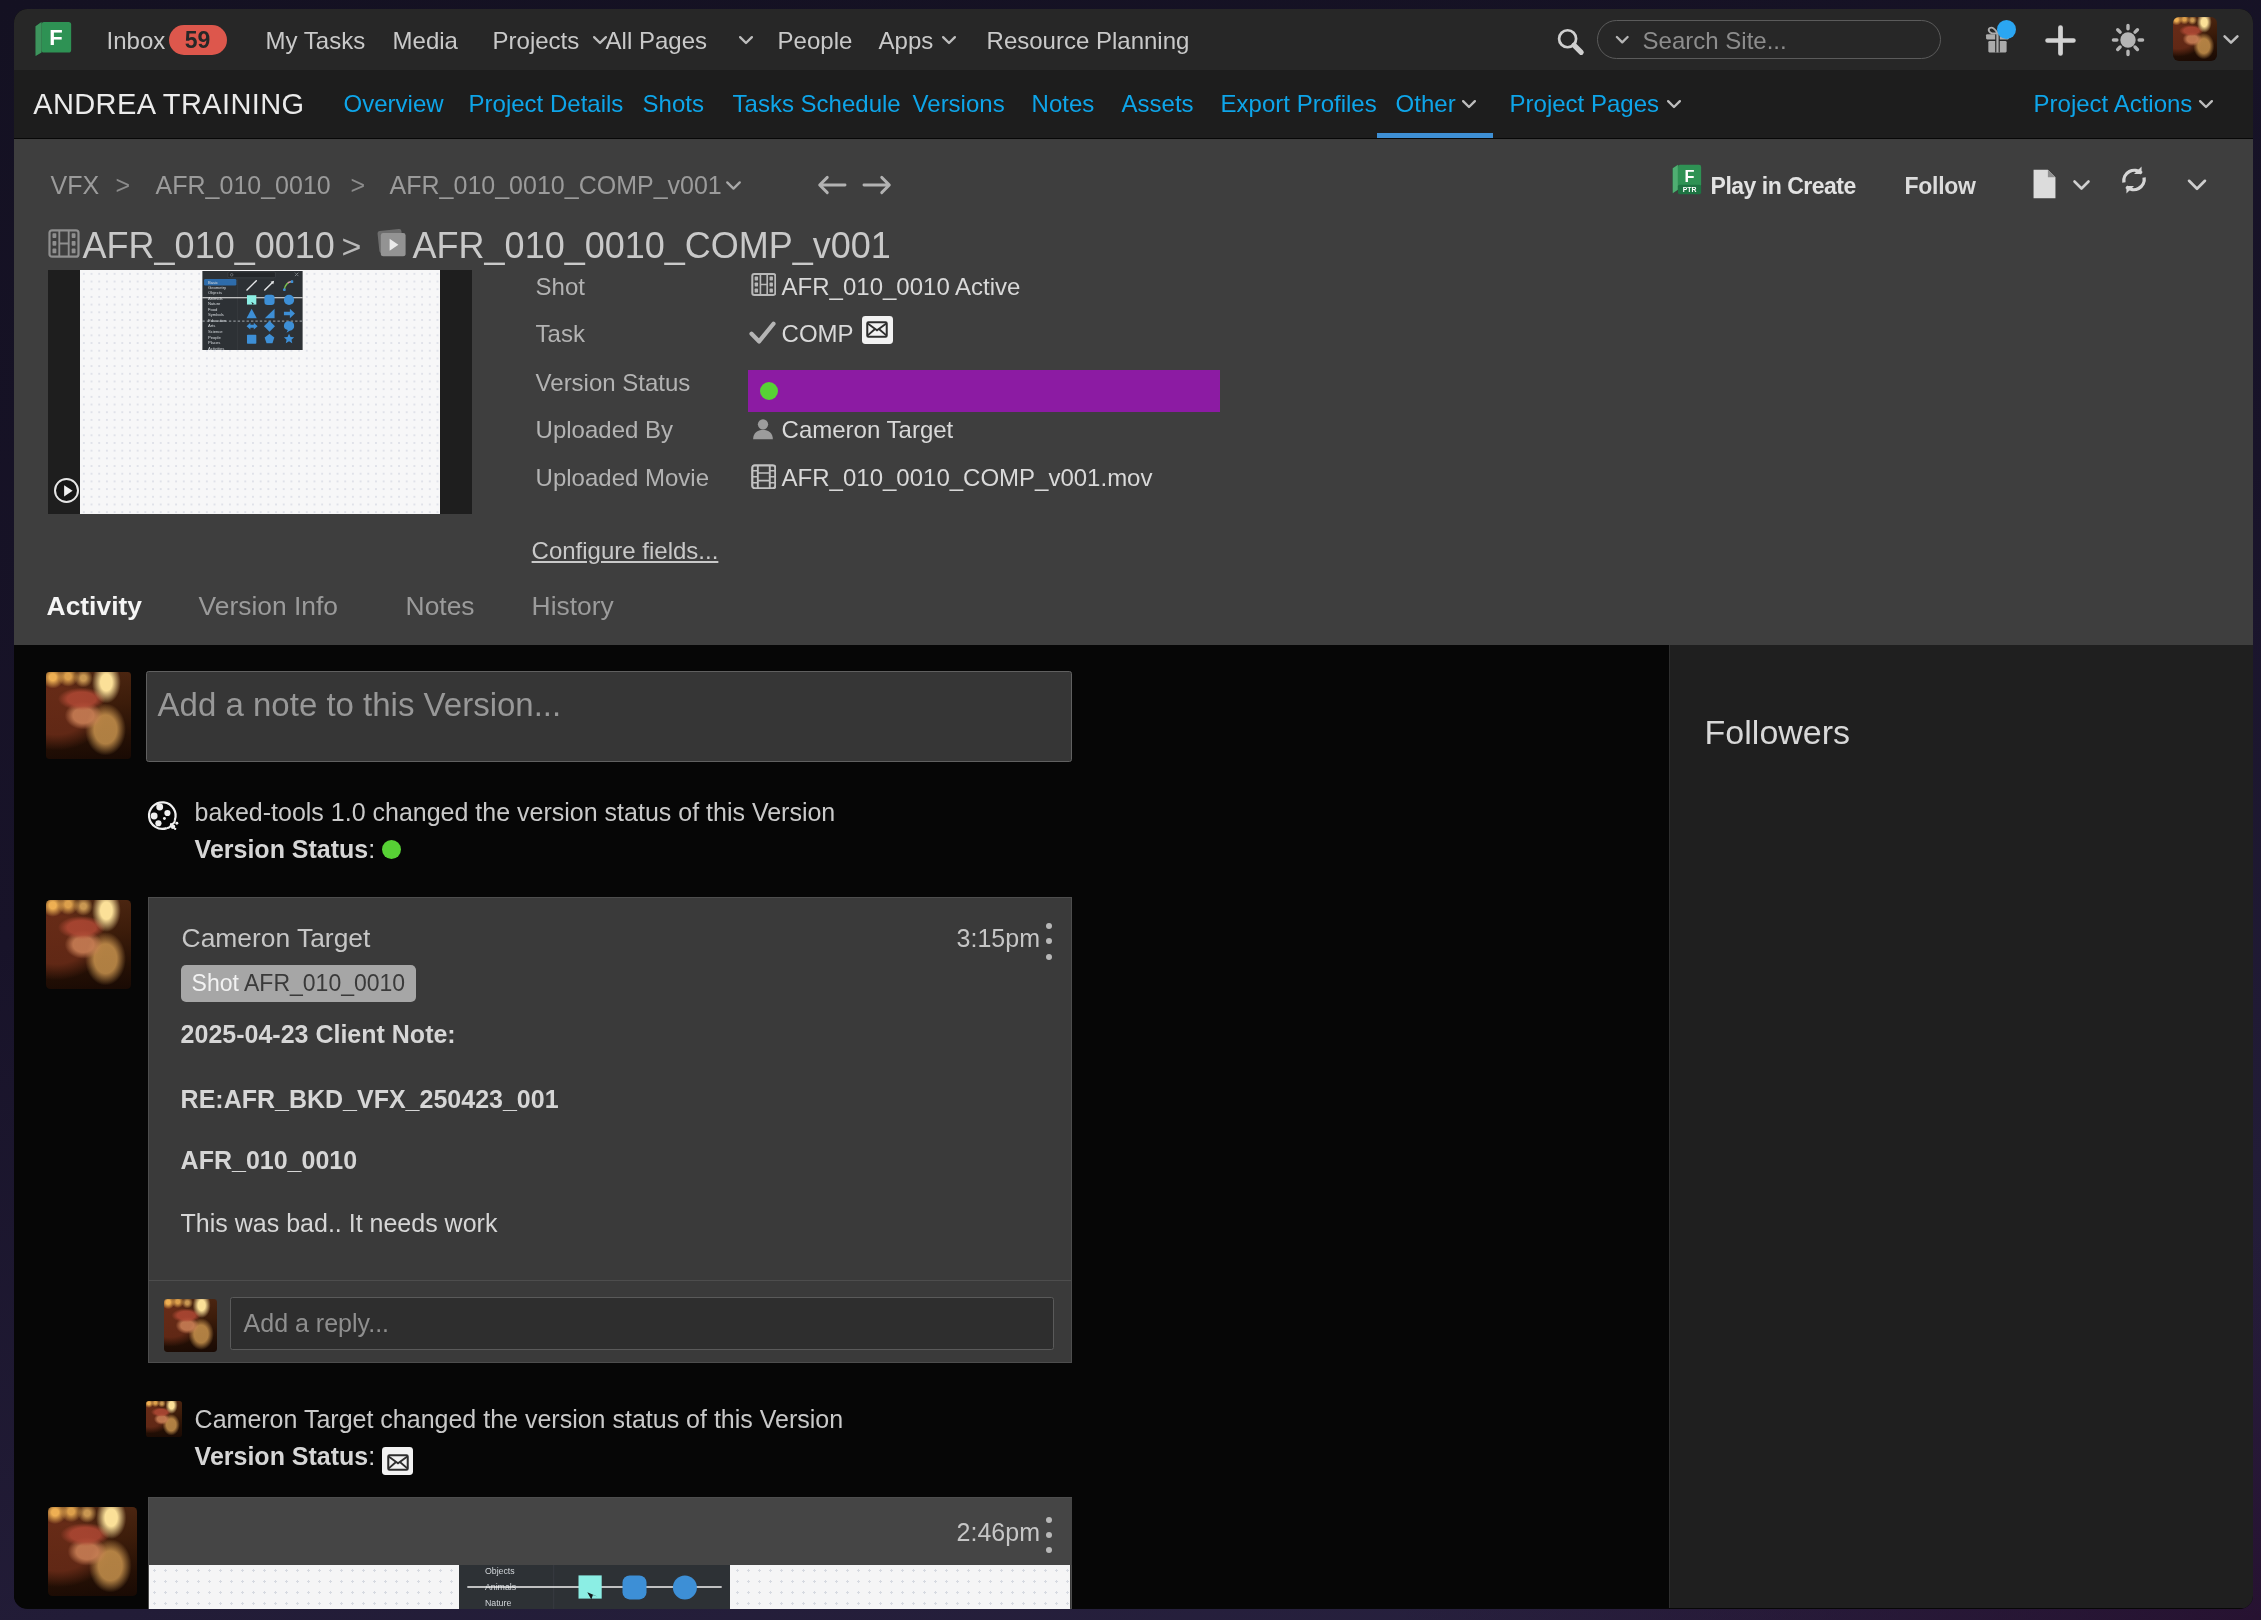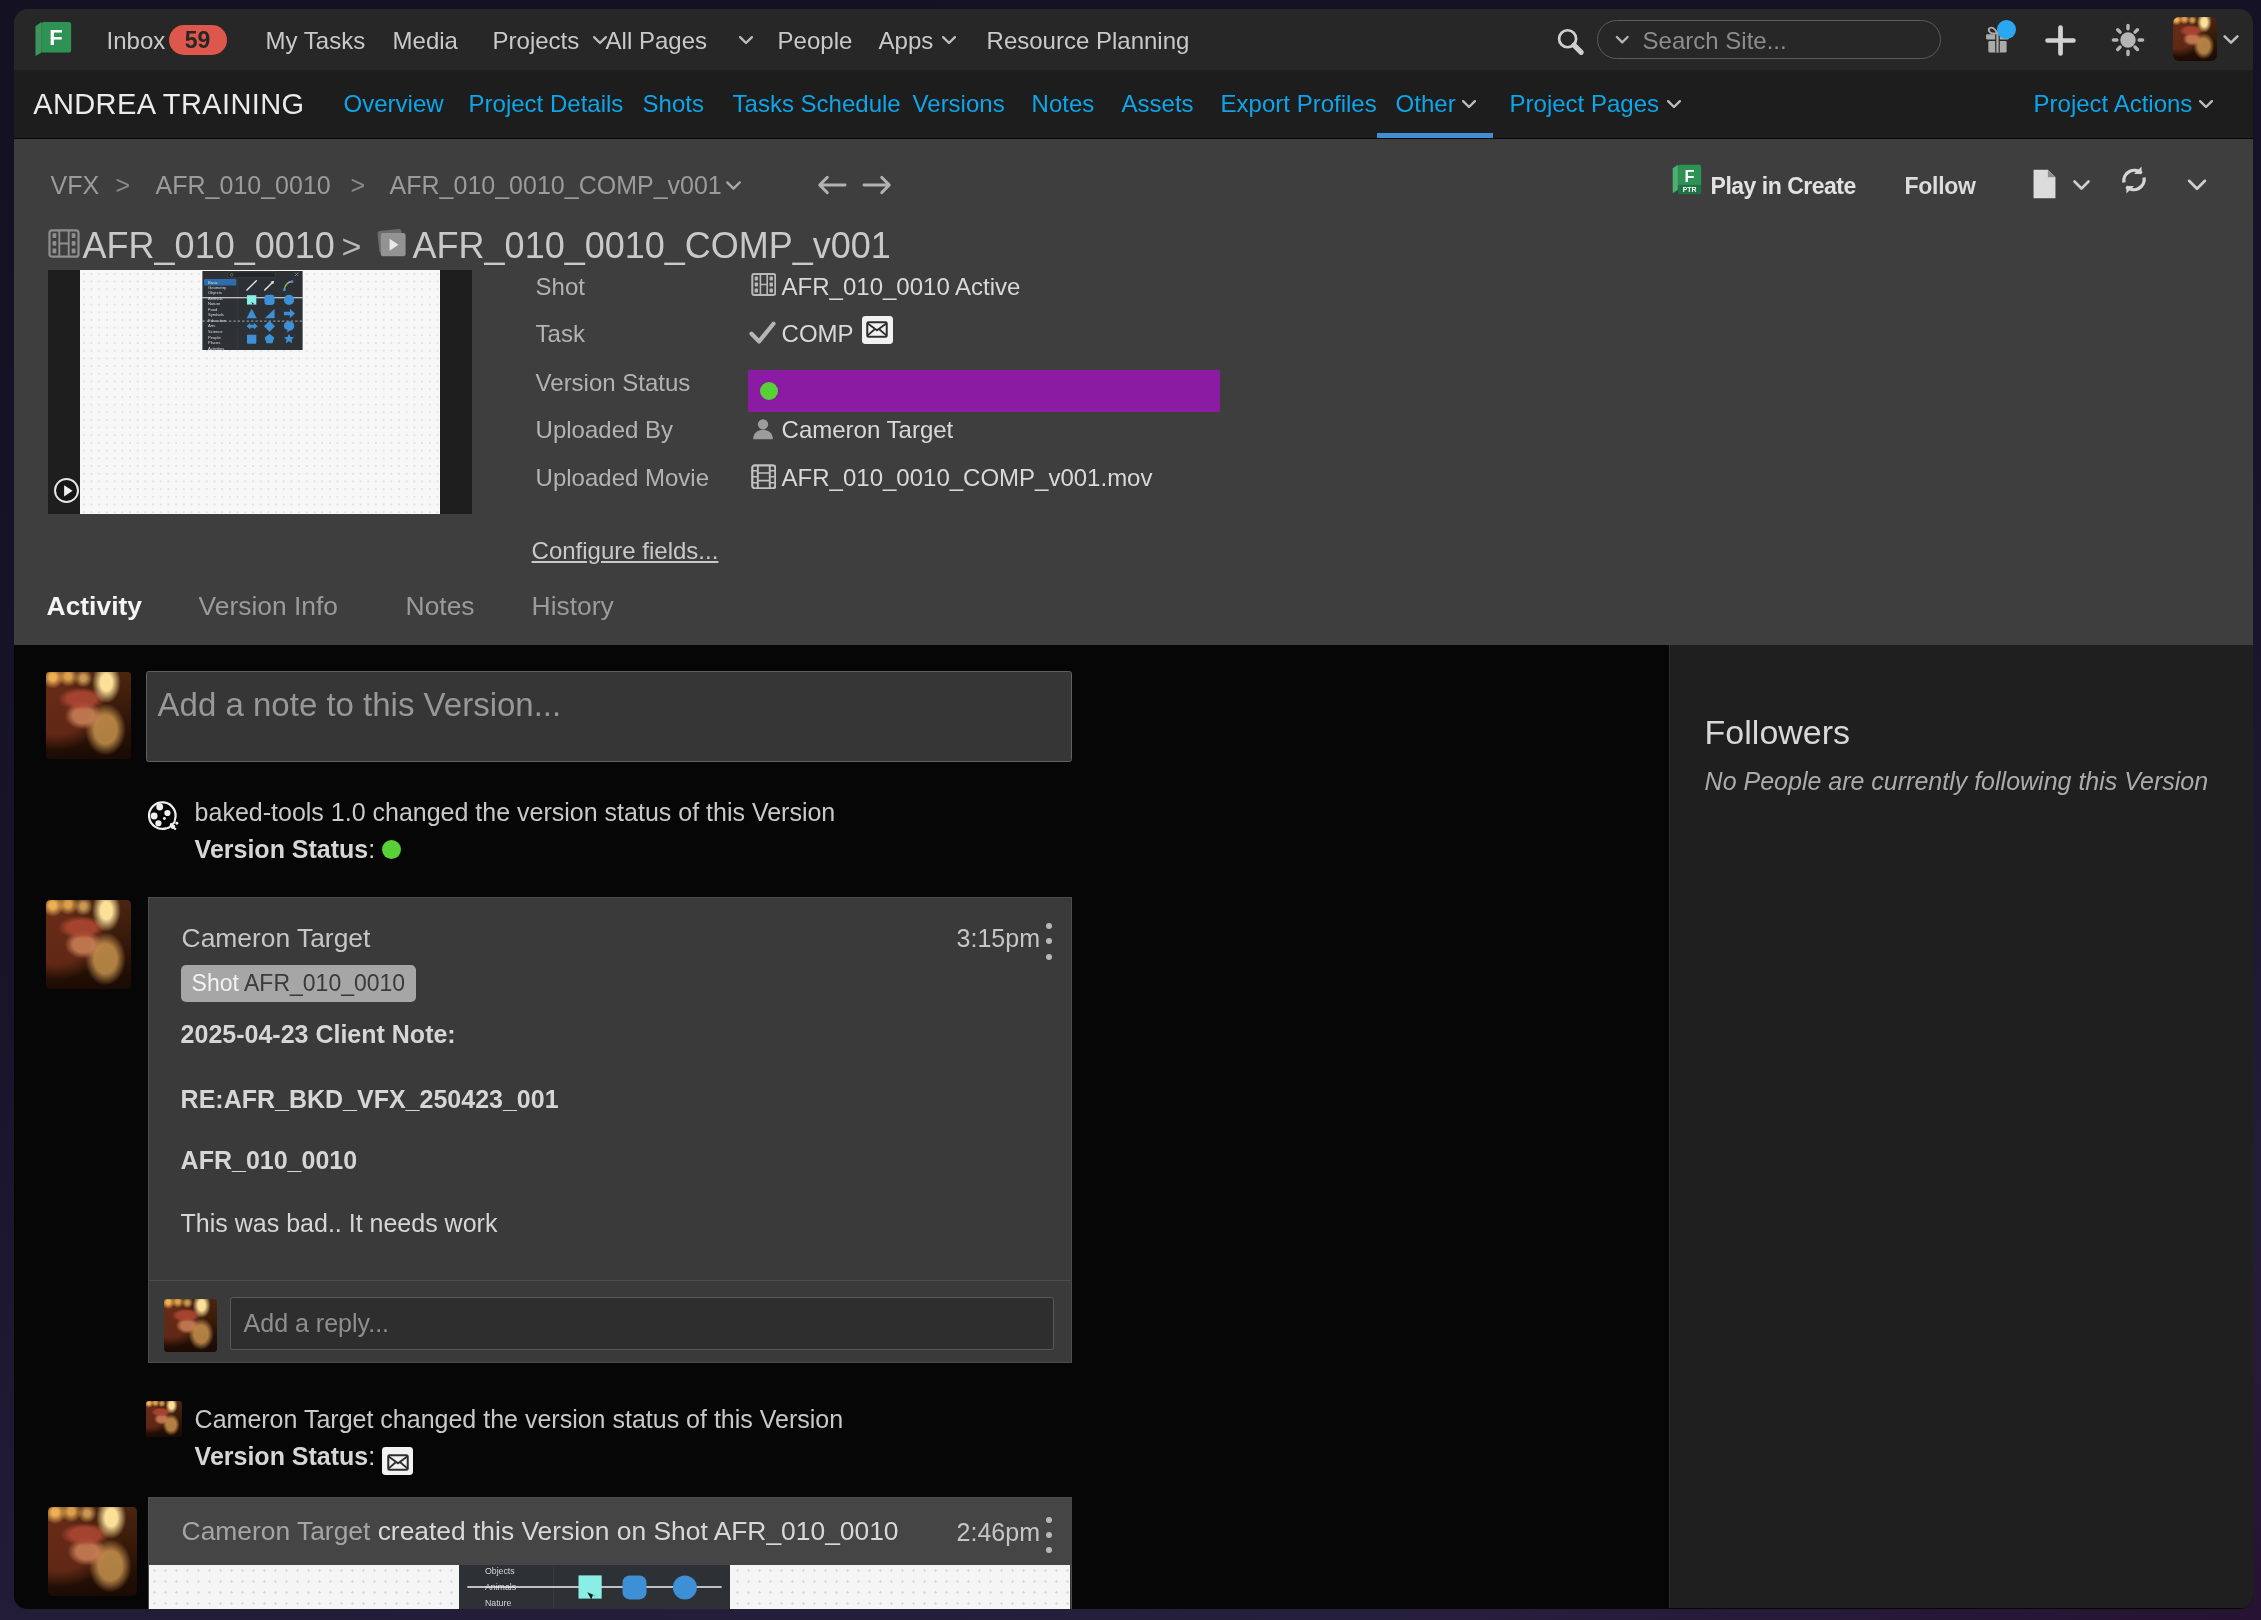--- a/index.html
+++ b/index.html
@@ -280,21 +280,20 @@
 <span class="t" style="left:518px;top:527px;color:#c9c9c9;font-size:24px;line-height:29px;text-decoration:underline">Configure fields...</span>
 
 <span class="t" style="left:33px;top:581px;color:#f5f5f5;font-size:26.4px;line-height:32px;font-weight:bold">Activity</span>
 <span class="t" style="left:185px;top:581px;color:#9b9b9b;font-size:26.4px;line-height:32px">Version Info</span>
 <span class="t" style="left:392px;top:581px;color:#9b9b9b;font-size:26.4px;line-height:32px">Notes</span>
 <span class="t" style="left:518px;top:581px;color:#9b9b9b;font-size:26.4px;line-height:32px">History</span>
 
 <div class="stream"></div>
 <div class="sidebar"></div>
 <span class="t" style="left:1691px;top:703px;color:#d8d8d8;font-size:34px;line-height:41px">Followers</span>
-<span class="t" style="left:1691px;top:757px;color:#acacac;font-size:25px;line-height:31px;font-style:italic">No People are currently following this Version</span>
 
 <div class="abs avatar" style="left:32px;top:663px;width:85px;height:87px;border-radius:3.4px"></div>
 <div class="abs" style="left:132px;top:662px;width:926px;height:91px;background:#363636;border:1.7px solid #606060;border-radius:2.6px;box-sizing:border-box"></div>
 <span class="t" style="left:144px;top:680px;color:#989898;font-size:33px;line-height:31px">Add a note to this Version...</span>
 
 <svg class="abs" style="left:132px;top:789px" width="36" height="36" viewBox="0 0 42 42">
   <path d="M24.3 35.1 A 15.5 15.5 0 1 1 33.6 25.8" fill="none" stroke="#f0f0f0" stroke-width="2.6"></path>
   <path d="M33.6 25.8 A 4.6 4.6 0 0 1 29.2 30.6 A 4.6 4.6 0 0 1 24.3 35.1" fill="none" stroke="#f0f0f0" stroke-width="2.4"></path>
   <g fill="#f0f0f0">
     <circle cx="16" cy="10.5" r="4"></circle>
@@ -335,21 +334,20 @@
 <div class="abs avatar" style="left:132px;top:1392px;width:36px;height:36px;border-radius:2.6px"></div>
 <span class="t" style="left:181px;top:1395px;color:#c9c9c9;font-size:25px;line-height:31px">Cameron Target changed the version status of this Version</span>
 <span class="t" style="left:181px;top:1432px;color:#d6d6d6;font-size:25px;line-height:31px;font-weight:bold">Version Status<span style="font-weight:normal">:</span>&nbsp;<span style="display:inline-block;width:31px;height:28px;background:#f2f2f2;border-radius:3.4px;vertical-align:-6px;text-align:center"><svg style="margin-top:5.1px" width="22" height="17" viewBox="0 0 26 20">
           <rect x="1.5" y="1.5" width="23" height="17" rx="1.5" fill="none" stroke="#2e2e2e" stroke-width="2.4"></rect>
           <path d="M2 3l11 8 11-8M2 17l8-7M24 17l-8-7" stroke="#2e2e2e" stroke-width="2.2" fill="none"></path>
         </svg></span></span>
 
 <div class="abs avatar" style="left:34px;top:1498px;width:89px;height:89px;border-radius:4.3px"></div>
 <div class="card" style="left:134px;top:1488px;width:924px;height:112px">
   <div class="abs" style="left:0;top:0;width:923px;height:67px;background:#454545"></div>
-  <span class="t" style="left:33px;top:17px;color:#a5a5a5;font-size:26.4px;line-height:32px">Cameron Target <span style="color:#d8d8d8">created this Version on Shot AFR_010_0010</span></span>
   <span class="t" style="left:808px;top:19px;color:#c6c6c6;font-size:25px;line-height:31px">2:46pm</span>
   <div class="abs kebab" style="left:897px;top:19px">
         <i></i>
         <i></i>
         <i></i>
       </div>
   <div class="abs dotgrid2" style="left:0.9px;top:67px;width:921px;height:44px"></div>
   <div class="abs" style="left:310px;top:67px;width:271px;height:44px;background:#2d3135"></div>
   <svg class="abs" style="left:310px;top:67px" width="271" height="44" viewBox="0 0 318 55">
     <g font-family="Liberation Sans,sans-serif" font-size="11" fill="#d2d6da">

